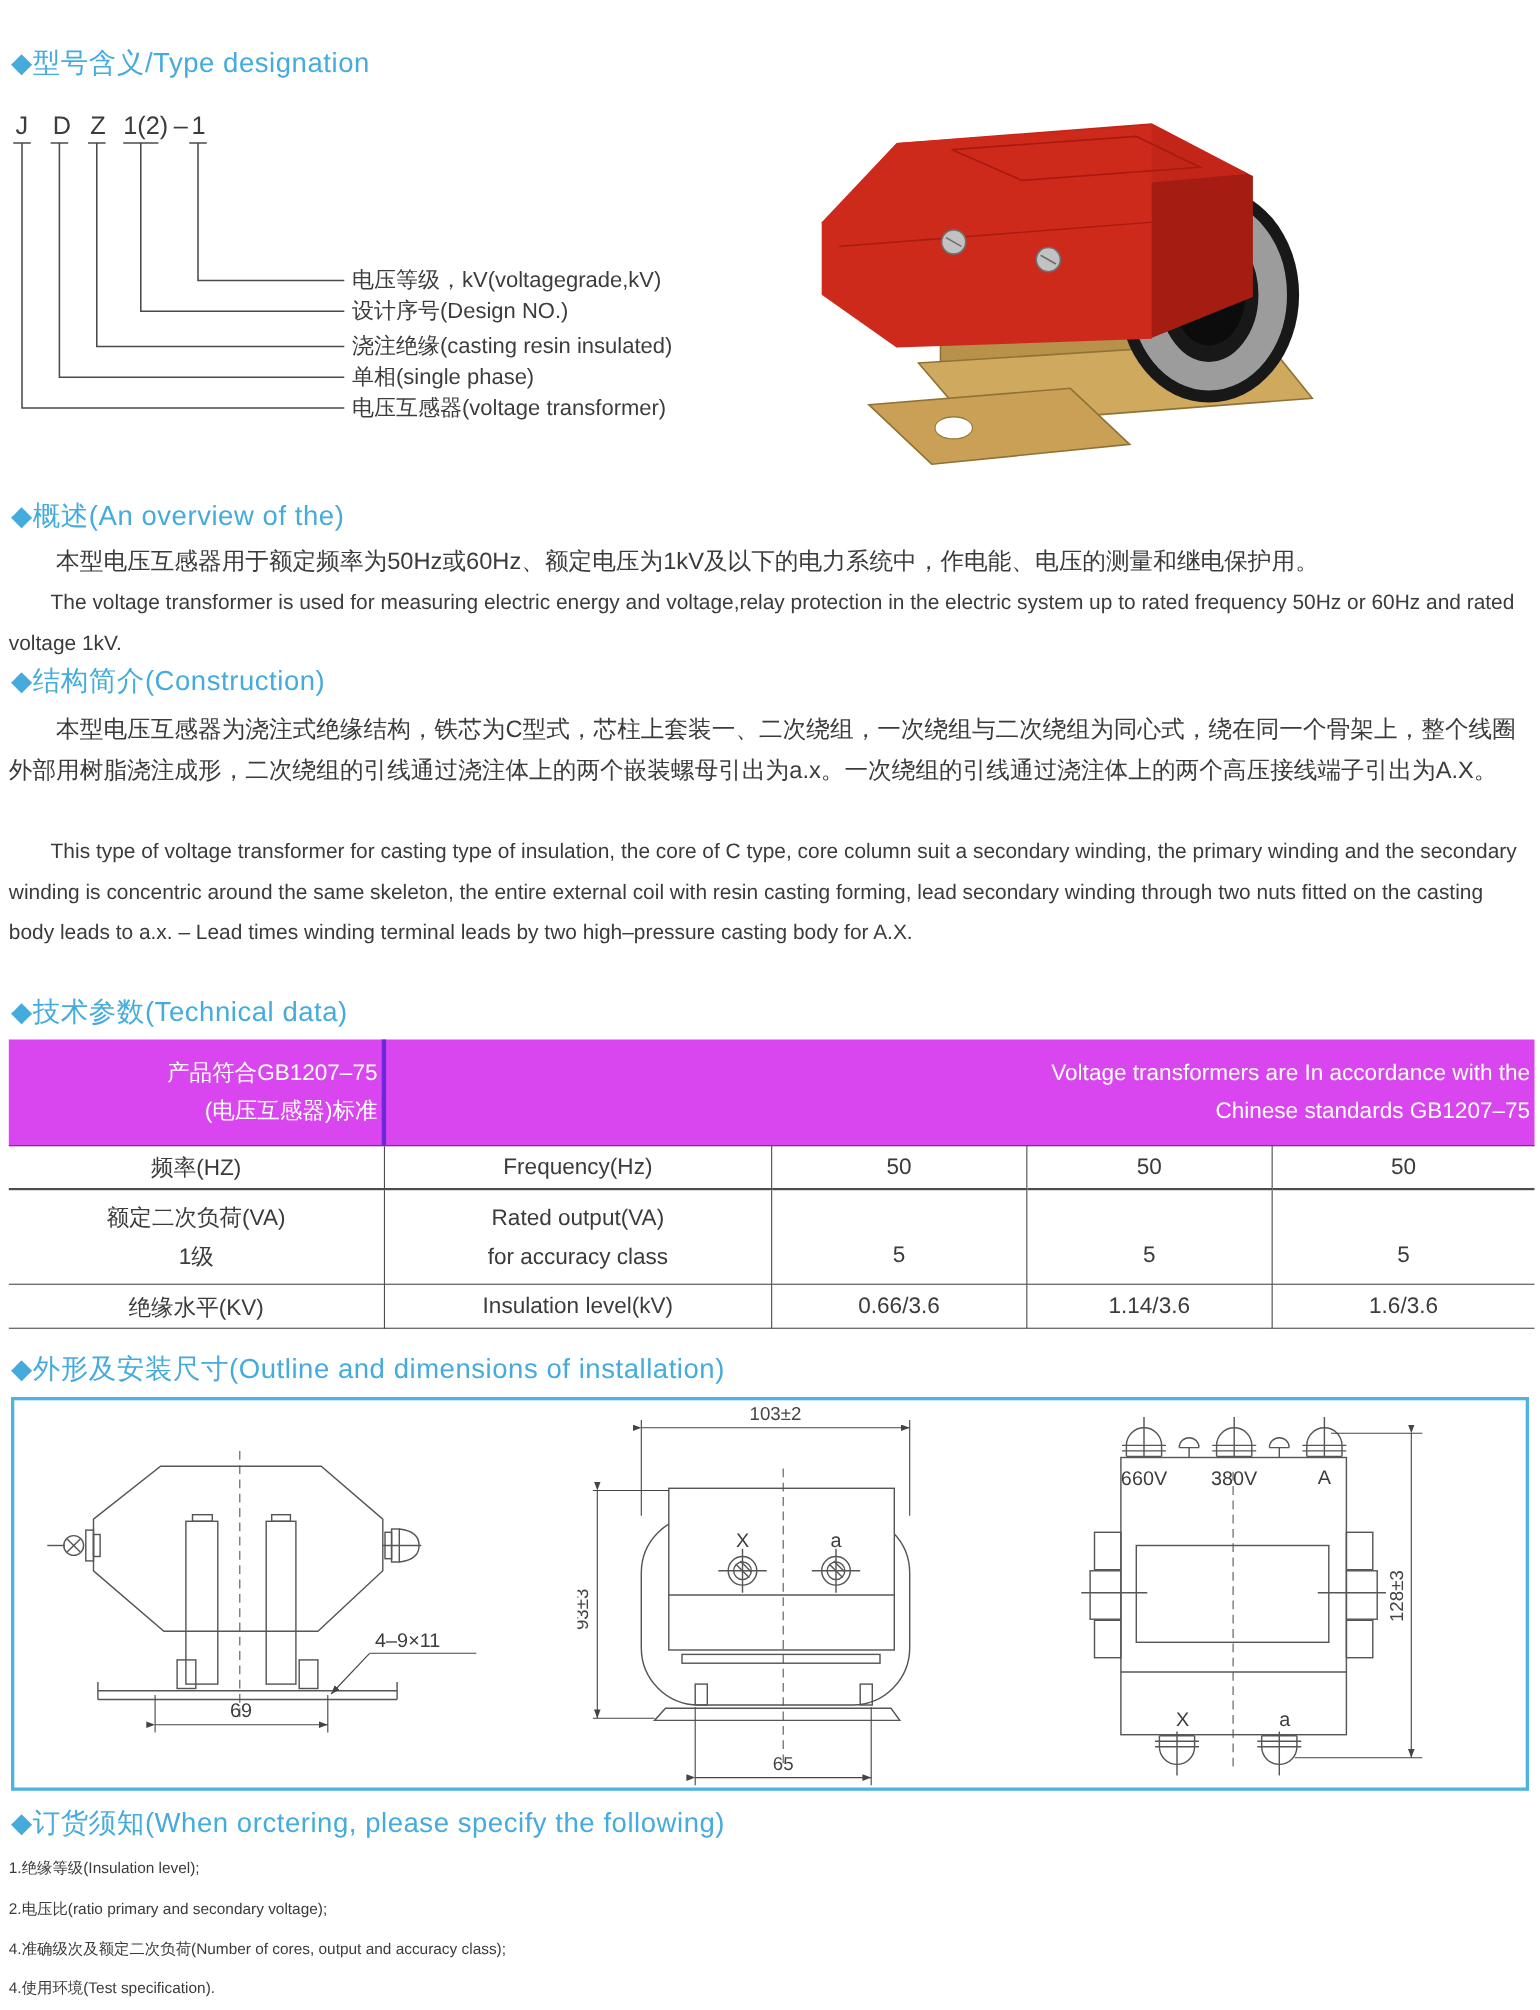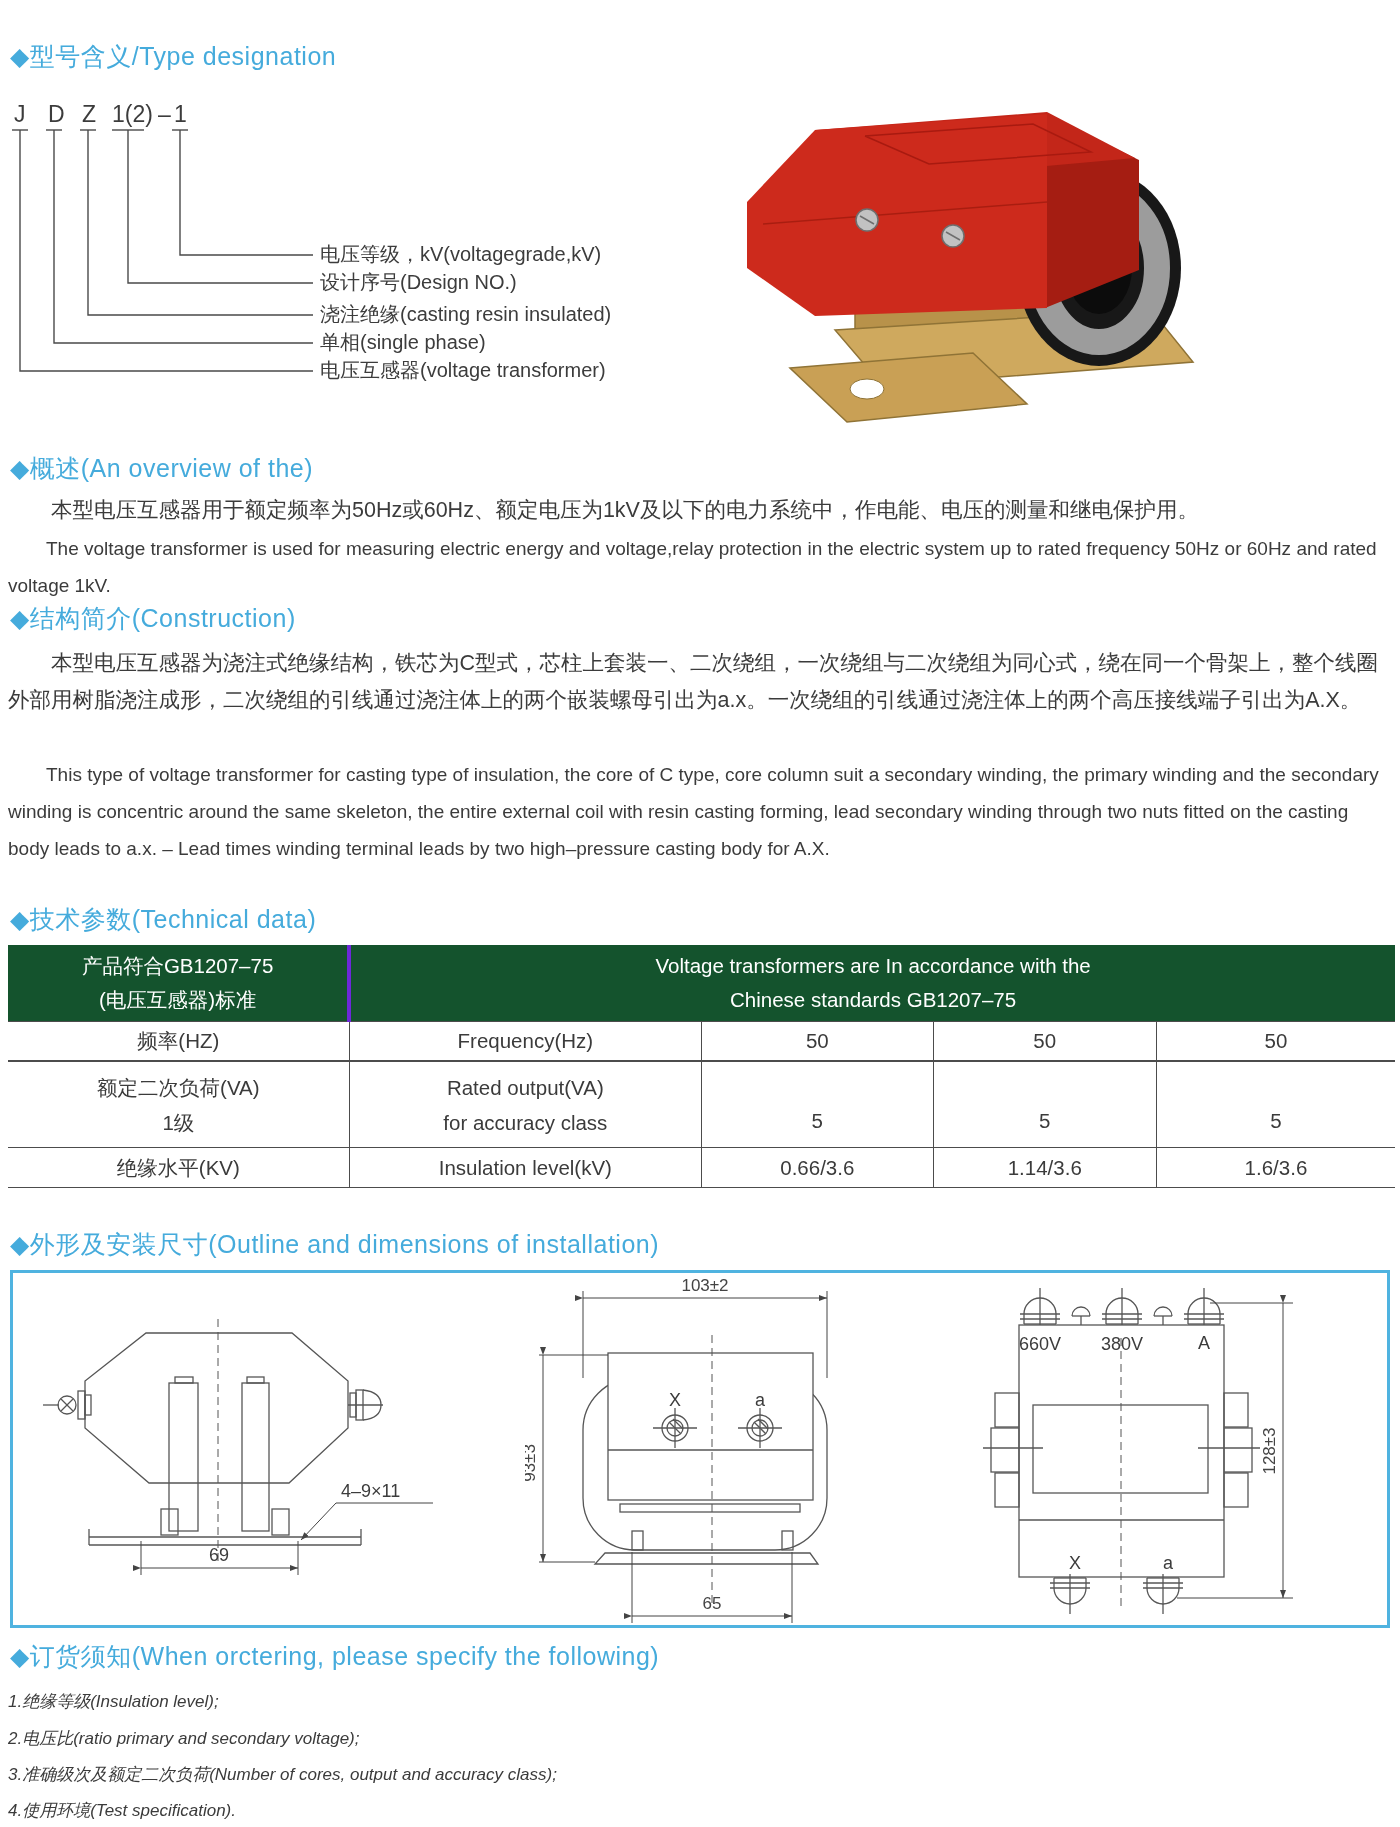--- a/index.html
+++ b/index.html
@@ -11,32 +11,32 @@
   .para{position:absolute;left:8px;width:1384px;font-size:19px;line-height:37px;color:#3b3b3b;margin:0;text-indent:2em;}
   .para.zh{font-size:21.5px;}
   svg text{font-family:"Liberation Sans","DejaVu Sans",sans-serif;fill:#3c3c3c;}
   .dimtxt{font-size:17px;fill:#444;}
   .lbltxt{font-size:18px;}
   
   #tech-table{position:absolute;left:8px;top:945px;width:1387px;border-collapse:collapse;table-layout:fixed;}
   #tech-table td{border:1px solid #4c4c4c;text-align:center;vertical-align:middle;font-size:20.5px;color:#3b3b3b;padding:0 4px;}
   #tech-table tr td:first-child{border-left:0;}
   #tech-table tr td:last-child{border-right:0;}
-  #tech-table tr.hdr td{background:#14532d;color:#ffffff;border-top:0;border-color:#4c4c4c;height:76px;line-height:34px;}
+  #tech-table tr.hdr td{background:#d946ef;color:#ffffff;border-top:0;border-color:#4c4c4c;height:96px;line-height:34px;text-align:right;}
   #tech-table tr.hdr td+td{border-left:4px solid #6d28d9;}
   #tech-table tr.r1 td{height:42px;}
   #tech-table tr.r2 td{height:38px;}
   #tech-table tr.r3 td{height:76px;border-top:2px solid #4c4c4c;line-height:35px;}
   #tech-table tr.r3 td.val{vertical-align:bottom;padding-bottom:9px;}
   #tech-table tr.r4 td{height:39px;}
   
   #drawing-box{position:absolute;left:10px;top:1270px;width:1374px;height:352px;border:3px solid #4fb3e0;background:#fff;}
   #drawing-box svg{position:absolute;}
   
-  .order-item{position:absolute;left:8px;font-size:17px;color:#3b3b3b;white-space:nowrap;font-style:italic;}
+  .order-item{position:absolute;left:8px;font-size:14px;color:#3b3b3b;white-space:nowrap;}
 </style>
 </head>
 <body>
 
 <div id="page">
 
   <div class="sec-h" style="top:40px;">◆型号含义/Type designation</div>
 
   <svg style="position:absolute;left:8px;top:100px;" width="690" height="290" viewBox="0 0 690 290">
     <g stroke="#4a4a4a" stroke-width="1.4" fill="none">
@@ -300,16 +300,16 @@
       <text x="356" y="61" text-anchor="middle" class="lbltxt">A</text>
       <text x="227" y="281" text-anchor="middle" class="lbltxt">X</text>
       <text x="320" y="281" text-anchor="middle" class="lbltxt">a</text>
       <text x="427" y="163" text-anchor="middle" class="dimtxt" transform="rotate(-90 427 163)">128±3</text>
     </svg>
   </div>
 
   <div class="sec-h" style="top:1640px;">◆订货须知(When orctering, please specify the following)</div>
   <div class="order-item" style="top:1690px;">1.绝缘等级(Insulation level);</div>
   <div class="order-item" style="top:1727px;">2.电压比(ratio primary and secondary voltage);</div>
-  <div class="order-item" style="top:1763px;">3.准确级次及额定二次负荷(Number of cores, output and accuracy class);</div>
+  <div class="order-item" style="top:1763px;">4.准确级次及额定二次负荷(Number of cores, output and accuracy class);</div>
   <div class="order-item" style="top:1799px;">4.使用环境(Test specification).</div>
 
 </div>
 
 </body></html>

